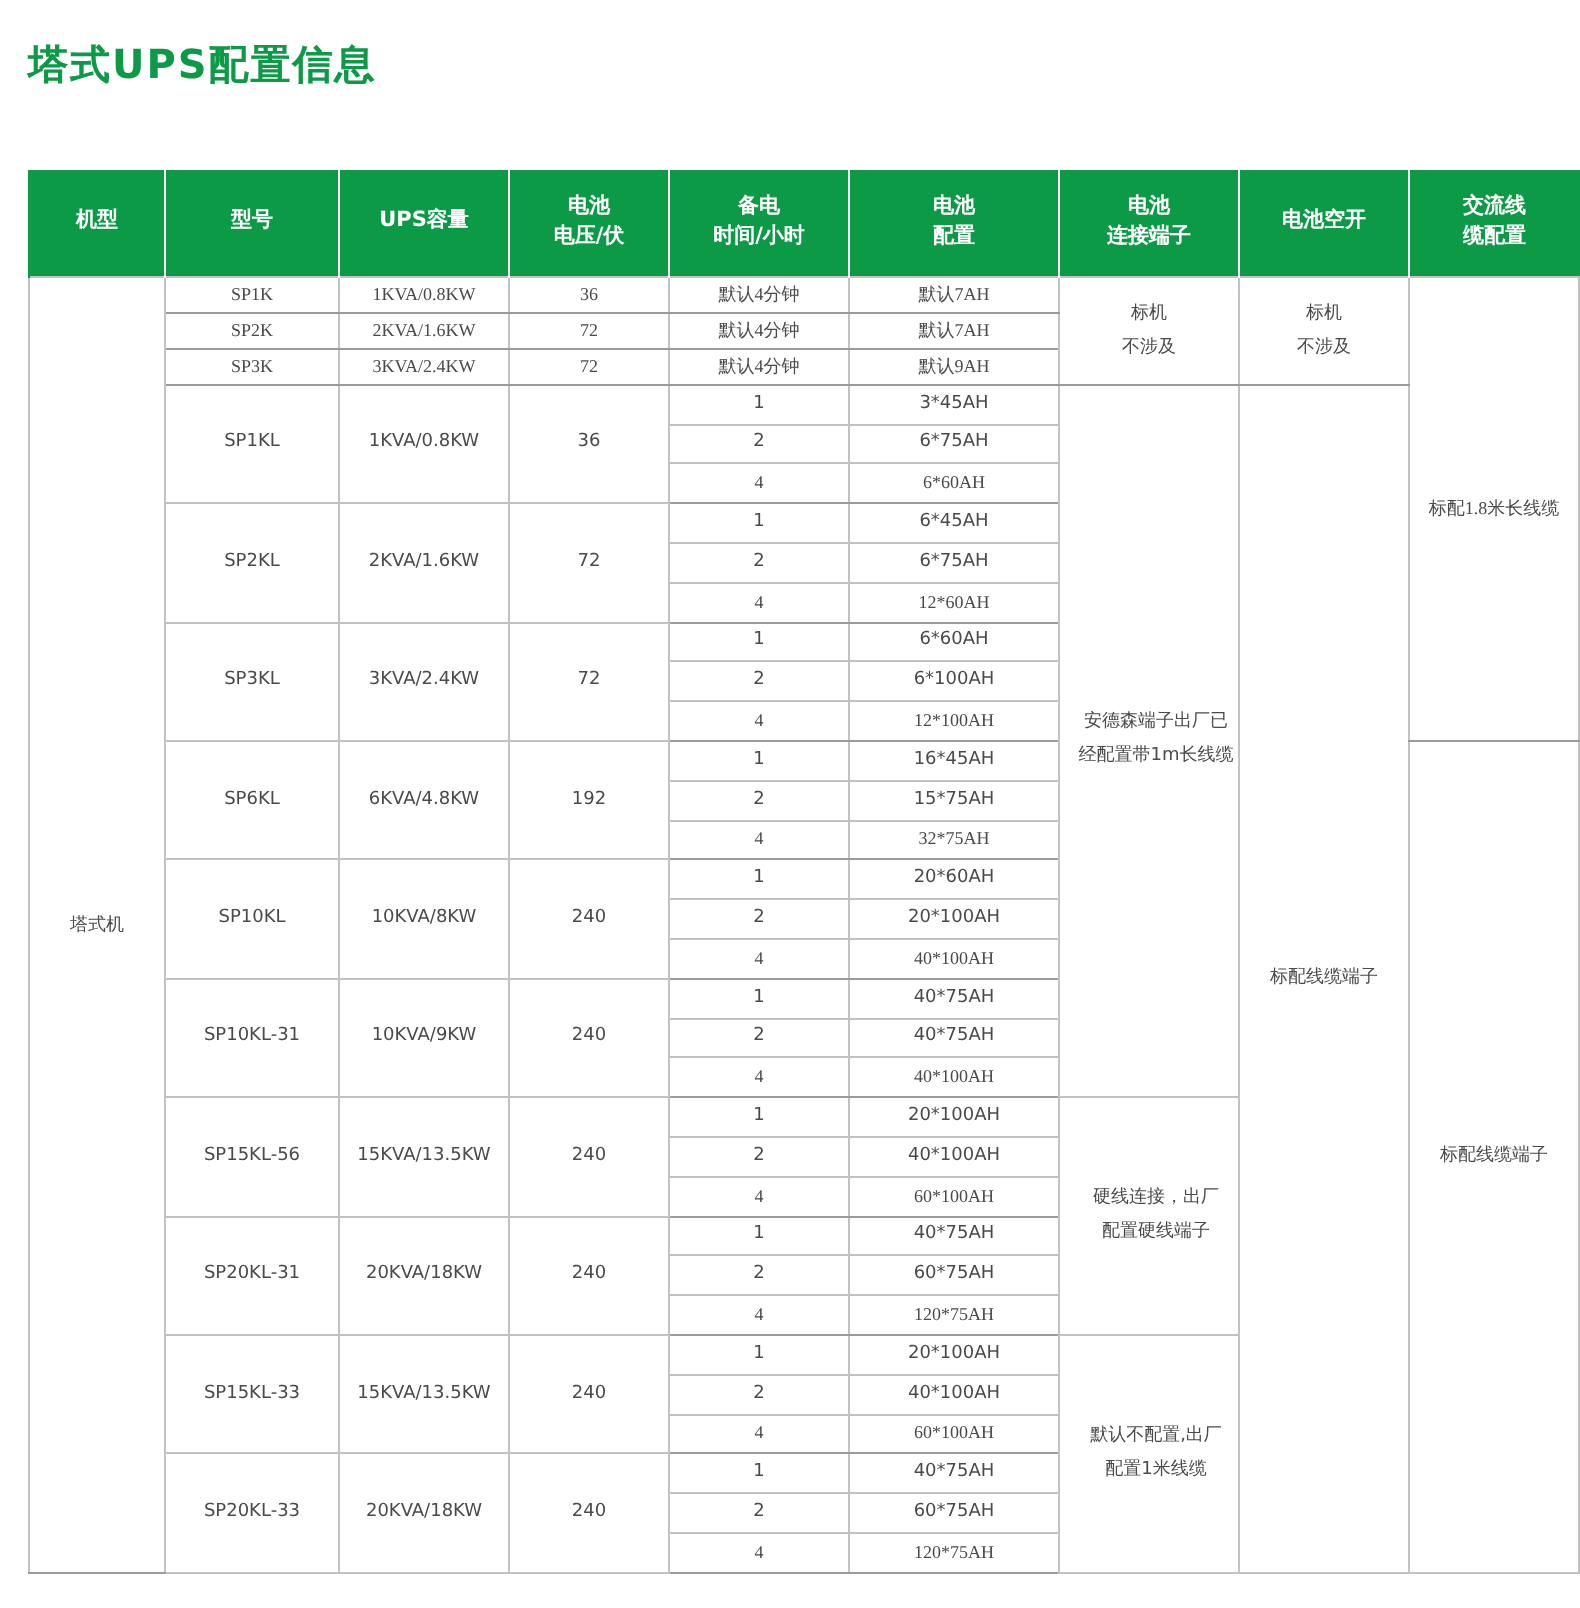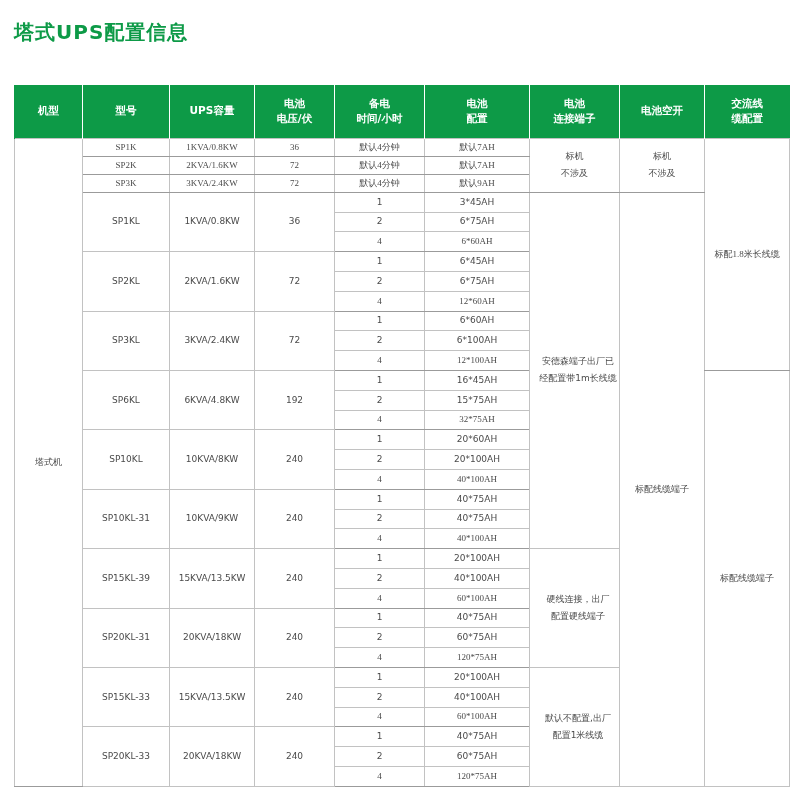--- a/index.html
+++ b/index.html
@@ -186,21 +186,21 @@
     <tr class="sub">
       <td>2</td>
       <td>40*75AH</td>
     </tr>
     <tr class="sub bend">
       <td>4</td>
       <td>40*100AH</td>
     </tr>
 
     <tr class="sub">
-      <td rowspan="3">SP15KL-39</td>
+      <td rowspan="3">SP15KL-56</td>
       <td rowspan="3">15KVA/13.5KW</td>
       <td rowspan="3">240</td>
       <td>1</td>
       <td>20*100AH</td>
       <td rowspan="6" class="bb left">硬线连接，出厂
 配置硬线端子</td>
     </tr>
     <tr class="sub">
       <td>2</td>
       <td>40*100AH</td>

